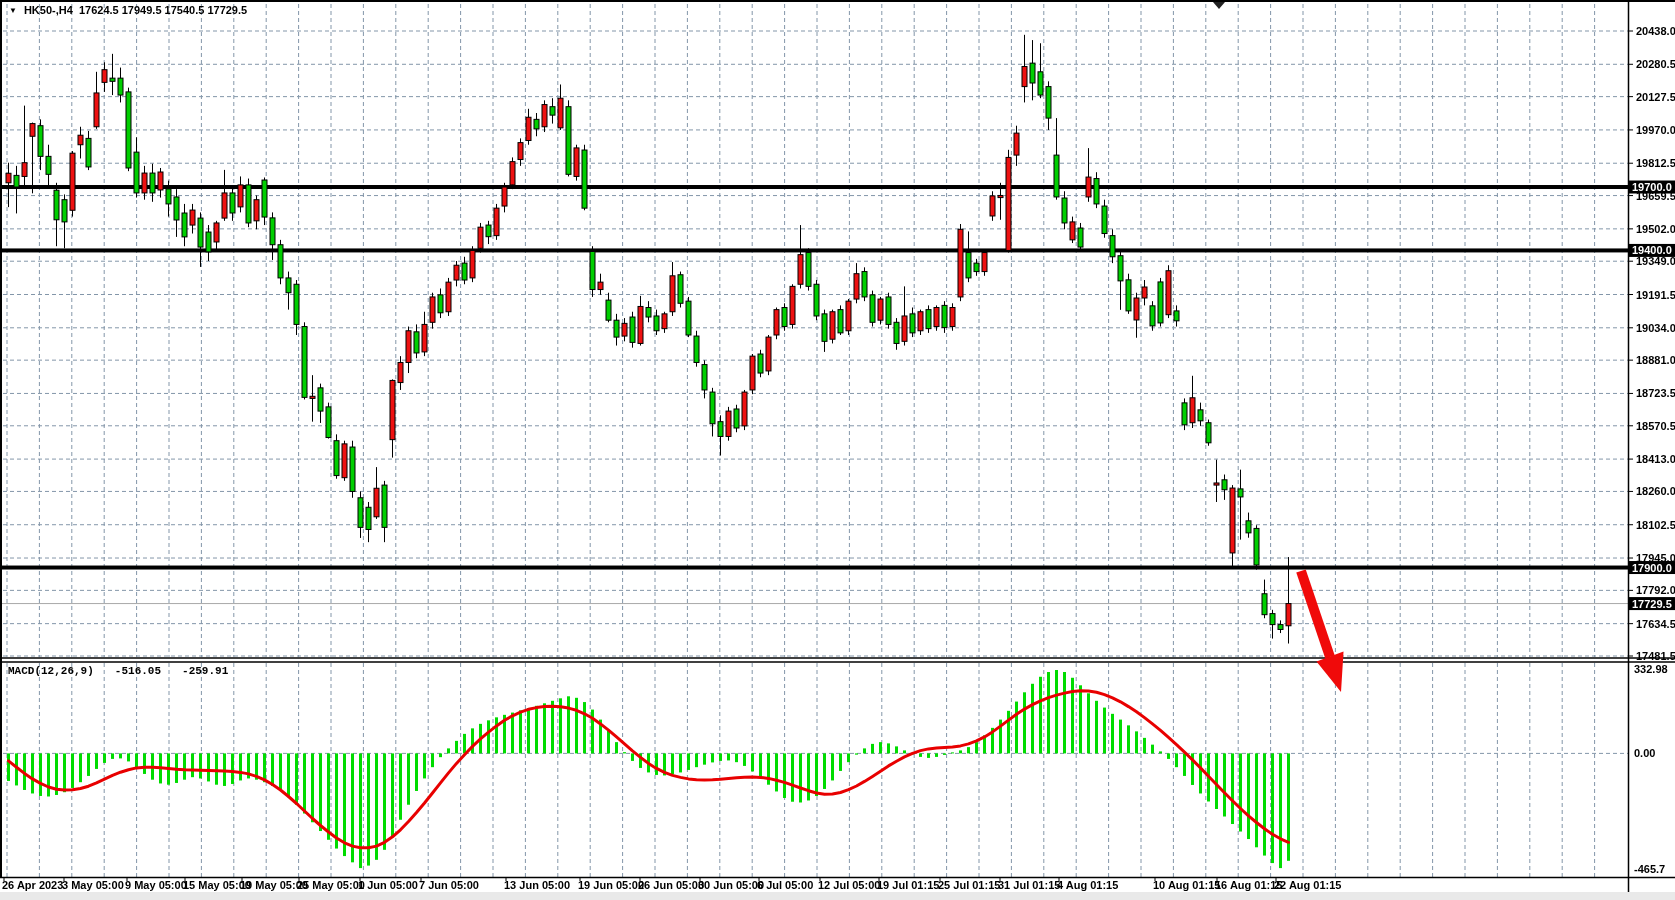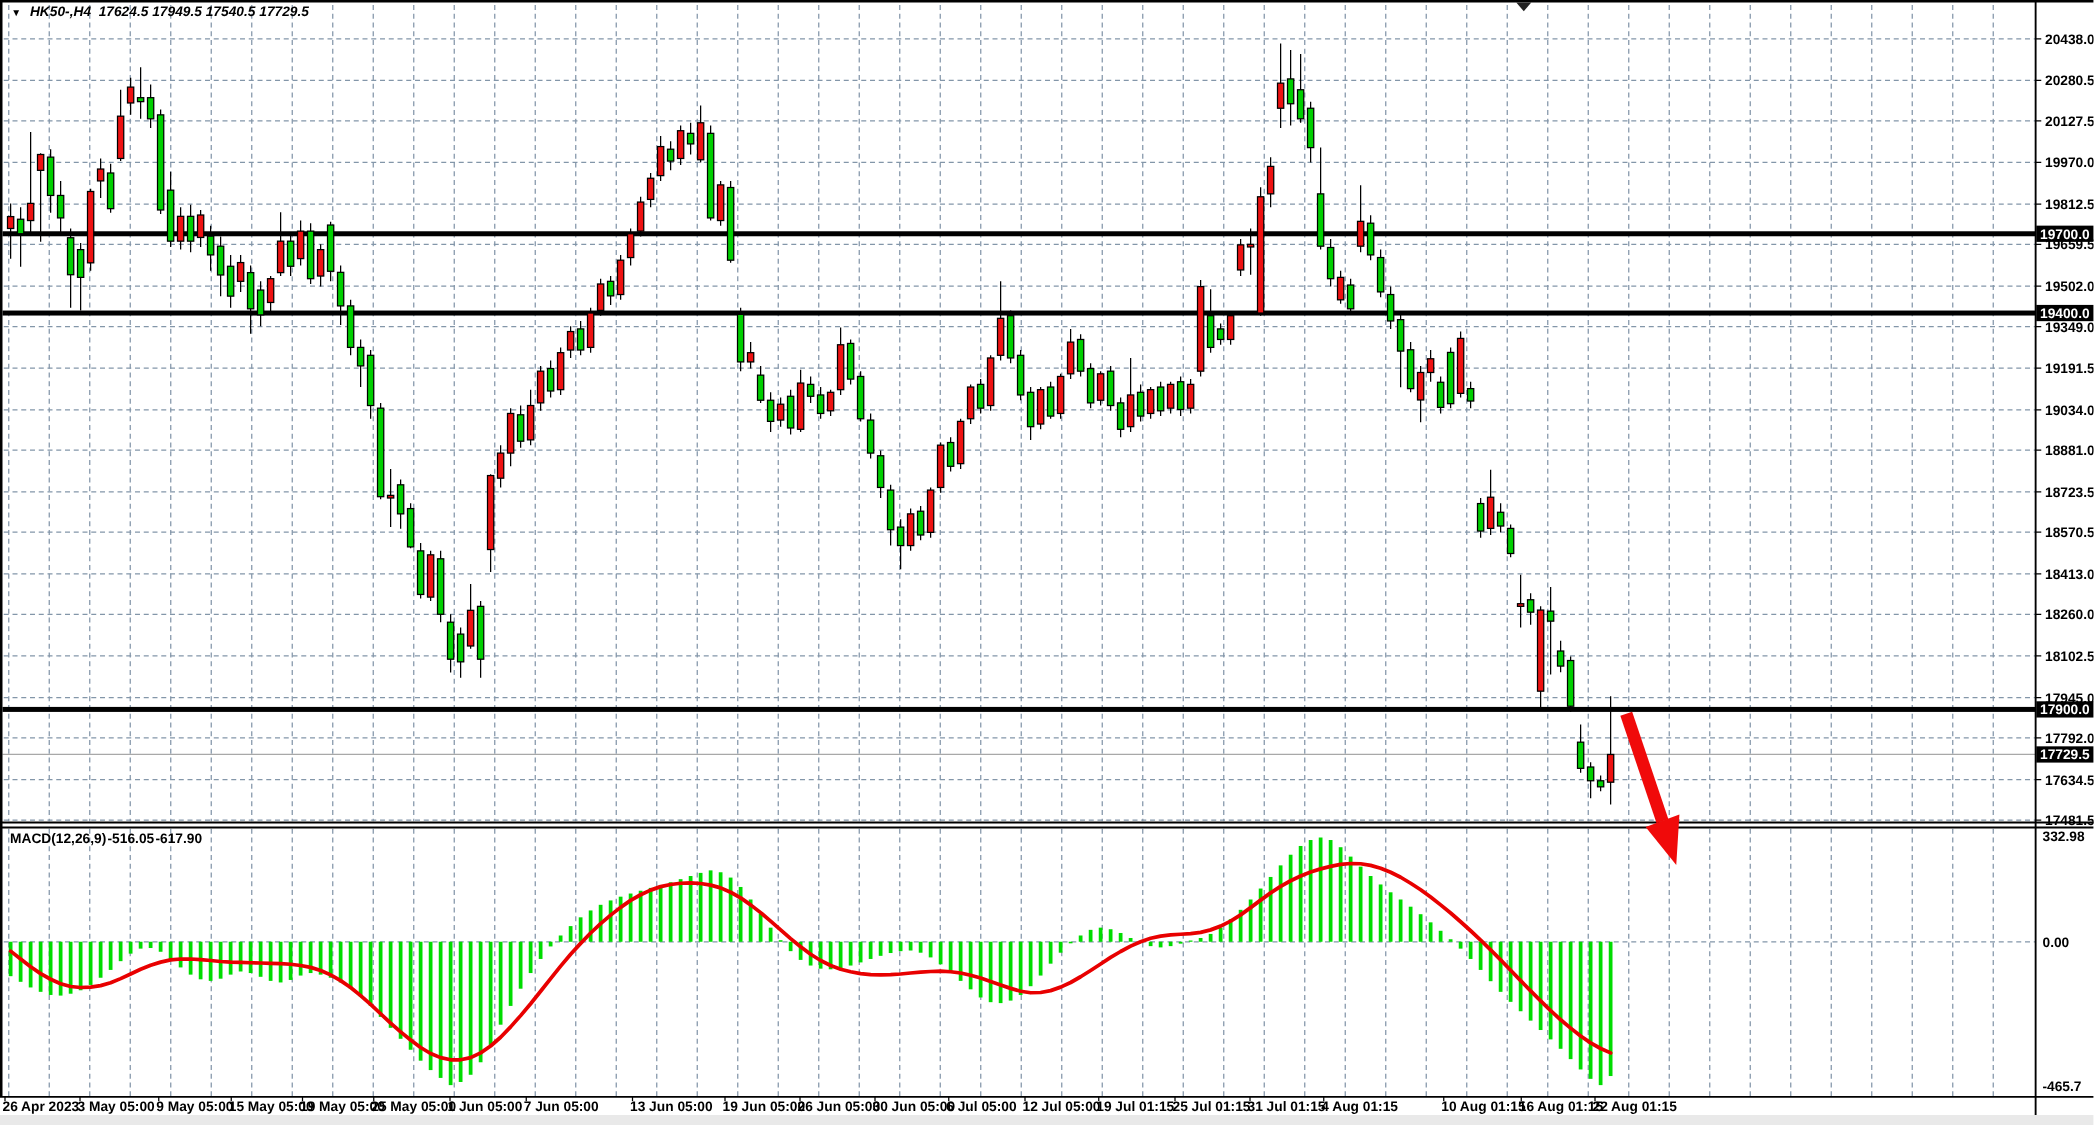--- a/index.html
+++ b/index.html
@@ -2,22 +2,22 @@
 <html><head>
 <meta charset="utf-8">
 <style>
   html,body{margin:0;padding:0;background:#fff;}
   .window{position:relative;width:1675px;height:900px;background:#fff;overflow:hidden;
           font-family:"Liberation Sans",sans-serif;}
   svg{position:absolute;left:0;top:0;}
   .overlay{position:absolute;font-size:11px;font-weight:700;color:#000;line-height:13px;}
   #symbol-header{left:9px;top:4px;display:flex;align-items:center;gap:7px;}
   #symbol-header .caret{font-size:8px;}
-  #symbol-header .hdr{white-space:pre;font-style:italic;}
-  #macd-label{left:8px;top:665px;display:flex;gap:1px;}
+  #symbol-header .hdr{white-space:pre;}
+  #macd-label{left:8px;top:665px;display:flex;gap:21px;font-family:Liberation Mono, monospace;}
 </style>
 </head>
 <body>
 
 <div class="window">
   <svg id="chart-svg" width="1675" height="900">
       <rect x="0" y="0" width="1675" height="900" fill="#fff"></rect>
       <rect x="0" y="892" width="1675" height="8" fill="#e9e9e9"></rect>
       <g stroke="#8396a9" stroke-width="1" stroke-dasharray="4 3">
         <line x1="7" y1="4" x2="7" y2="657"></line>
@@ -1067,15 +1067,15 @@
         <polygon points="1343.5,651.5 1316.5,661.5 1341,692" fill="#f00a0a"></polygon>
       </g>
     </svg>
   <div class="overlay" id="symbol-header">
     <span class="caret">▼</span>
     <span class="hdr">HK50-,H4  17624.5 17949.5 17540.5 17729.5</span>
   </div>
   <div class="overlay" id="macd-label">
     <span>MACD(12,26,9)</span>
     <span>-516.05</span>
-    <span>-617.90</span>
+    <span>-259.91</span>
   </div>
 </div>
 
 </body></html>

